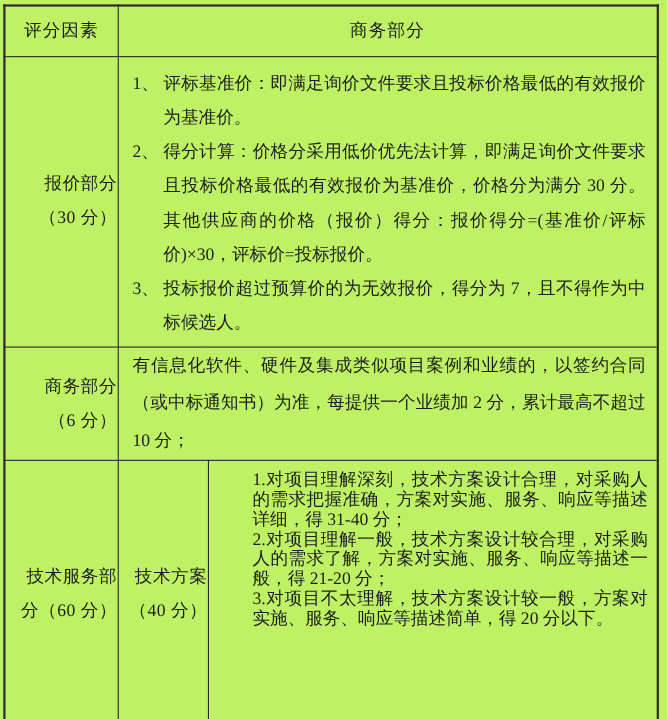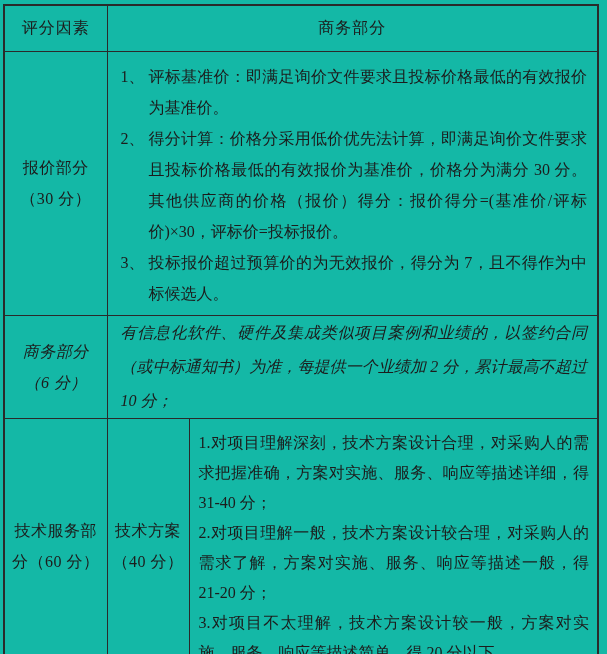--- a/index.html
+++ b/index.html
@@ -1,21 +1,21 @@
 <!DOCTYPE html>
 <html><head>
 <meta charset="utf-8">
 <style>
   * { margin: 0; padding: 0; box-sizing: border-box; }
   html, body { background: #ffffff; }
   .page {
     width: 607px;
     height: 654px;
     position: relative;
-    background: #14b8a6;
+    background: #bef264;
     font-family: "Liberation Serif", "DejaVu Serif", serif;
     color: #1c1c1c;
     overflow: hidden;
   }
   table.score-table {
     position: absolute;
     left: 3px;
     top: 4px;
     width: 594px;
     border-collapse: collapse;
@@ -30,21 +30,21 @@
   }
   
   .header-row th {
     height: 46px;
     text-align: center;
     vertical-align: middle;
     letter-spacing: 1px;
   }
   
   .factor-cell {
-    text-align: center;
+    text-align: right;
     vertical-align: middle;
     white-space: pre-line;
     line-height: 31px;
     letter-spacing: 0.5px;
   }
   
   .criteria-cell {
     vertical-align: top;
     padding: 9px 10px 6px 13px;
   }
@@ -65,26 +65,27 @@
     padding: 0 10px 0 13px;
     line-height: 34px;
     text-align: justify;
   }
   
   .tech-cell {
     vertical-align: top;
     padding: 9px 8px 6px 9px;
   }
   .tech-cell p {
-    line-height: 30px;
+    line-height: 18px;
     text-align: justify;
+    margin-left: 31px;
   }
   
   tr.r1 > td { height: 250px; }
-  tr.r2 > td { height: 98px; font-style: italic; }
+  tr.r2 > td { height: 98px; }
   tr.r3 > td { height: 244px; }
 </style>
 </head>
 <body>
 
 <div class="page">
   <table class="score-table">
     <colgroup>
       <col style="width:103px">
       <col style="width:82px">

